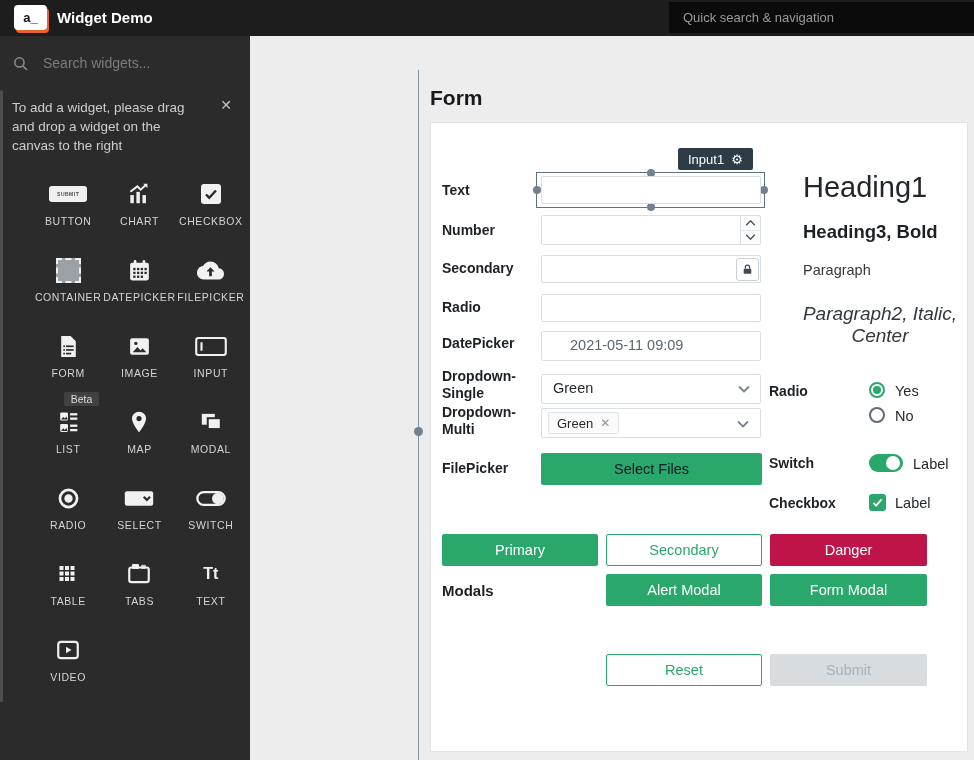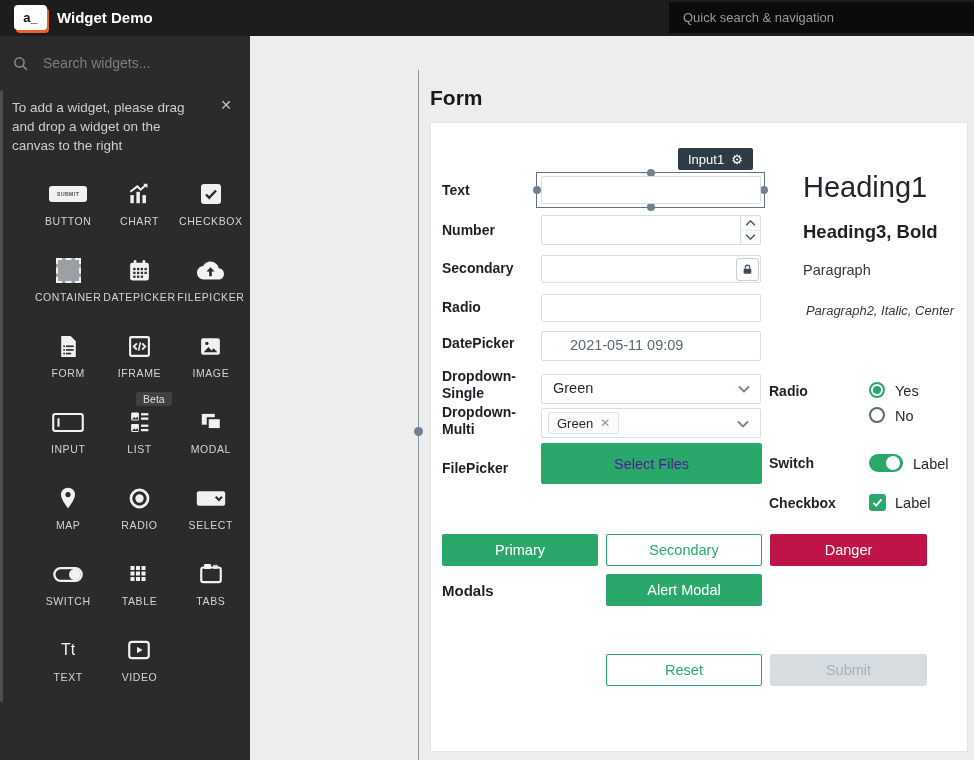--- a/index.html
+++ b/index.html
@@ -31,21 +31,21 @@
            grid-template-columns:repeat(3,1fr); grid-auto-rows:76px;padding-left:29px; }
   .wcell { position:relative; display:flex; flex-direction:column; align-items:center; padding-top:9px; cursor:grab; }
   .wicon { height:30px; display:flex; align-items:center; justify-content:center; }
   .wlabel { margin-top:6px; font-size:10.5px; letter-spacing:.6px; color:#d2d4d5; text-align:center;
             line-height:13px; max-width:76px; }
   .beta-badge { position:absolute; top:-6px; right:4px; background:#414141; color:#dedede; font-size:10.5px;
             padding:1px 7px; border-radius:2px; }
   .btn-ico { width:38px; height:16px; background:#f1f1f1; border-radius:3px; display:flex; align-items:center;
             justify-content:center; font-size:5px; font-weight:700; letter-spacing:.5px; color:#4c4c4c; }
   .container-ico { width:25px; height:25px; border:2px dashed #f1f1f1; background:#9aa0a3; }
-  .tt-ico { font-size:16px; font-weight:400; color:#f1f1f1; }
+  .tt-ico { font-size:16px; font-weight:700; color:#f1f1f1; }
 
   
   .canvas { position:absolute; left:250px; top:36px; width:724px; height:724px; background:#ededed; }
   .vline { position:absolute; left:168px; top:34px; height:690px; width:1px; background:#8493a0; }
   .vline-dot { position:absolute; left:164px; top:391px; width:9px; height:9px; border-radius:50%; background:#72818f; }
   .form-title { position:absolute; left:180px; top:50px; font-size:21px; font-weight:700; color:#17191d; }
   .card { position:absolute; left:180px; top:86px; width:538px; height:630px; background:#fff; border:1px solid #e4e4e4; }
 
   
   .flabel { position:absolute; left:11px; font-size:14px; font-weight:700; color:#1d2125; line-height:17px; }
@@ -65,29 +65,29 @@
   .spinner { position:absolute; left:309px; top:92px; width:21px; height:30px; border:1px solid #d9dee3;
             border-radius:2px; background:#fcfcfd; display:flex; flex-direction:column; }
   .spin-btn { flex:1; display:flex; align-items:center; justify-content:center; cursor:pointer; }
   .spin-btn + .spin-btn { border-top:1px solid #e3e7ea; }
   .lock-btn { position:absolute; left:305px; top:135px; width:23px; height:23px; border:1px solid #c9d0d6;
             border-radius:3px; background:#fff; display:flex; align-items:center; justify-content:center; cursor:pointer; }
   .chev { position:absolute; right:11px; top:11px; }
   .chip { position:absolute; left:6px; top:3px; height:22px; border:1px solid #dfe3e6; background:#fbfbfb;
             border-radius:2px; display:flex; align-items:center; gap:7px; padding:0 8px; font-size:13px; color:#24292d; }
   .chip .x { color:#8a949c; font-size:12px; cursor:pointer; }
-  .file-btn { position:absolute; left:110px; top:320px; width:221px; height:41px; background:var(--green);
-            color:#4c1d95; font-size:14.5px; display:flex; align-items:center; justify-content:center;
+  .file-btn { position:absolute; left:110px; top:330px; width:221px; height:32px; background:var(--green);
+            color:#0f172a; font-size:14.5px; display:flex; align-items:center; justify-content:center;
             border-radius:2px; cursor:pointer; border:none; }
 
   
   .h1 { position:absolute; left:372px; top:48px; font-size:29px; font-weight:400; color:#22262a; }
   .h3 { position:absolute; left:372px; top:98px; font-size:18.5px; font-weight:700; color:#1d2125; }
   .para { position:absolute; left:372px; top:139px; font-size:14.5px; color:#33383c; }
-  .para2 { position:absolute; left:356px; top:180px; width:186px; text-align:center; font-size:13px;
+  .para2 { position:absolute; left:356px; top:180px; width:186px; text-align:center; font-size:19px;
            font-style:italic; color:#33383c; }
 
   .radio-dot { position:absolute; width:16px; height:16px; border-radius:50%; background:#fff; cursor:pointer; }
   .radio-on { border:2px solid var(--green); }
   .radio-on::after { content:""; position:absolute; left:2px; top:2px; width:8px; height:8px; border-radius:50%; background:var(--green); }
   .radio-off { border:2px solid #5f6b76; }
   .opt-label { position:absolute; font-size:14.5px; color:#24292d; }
   .switch-pill { position:absolute; left:438px; top:331px; width:34px; height:18px; border-radius:9px;
            background:var(--green); cursor:pointer; }
   .switch-pill::after { content:""; position:absolute; left:17px; top:2px; width:14px; height:14px;
@@ -214,30 +214,20 @@
             <rect x="7" y="14.5" width="1.6" height="1.6"></rect>
               <rect x="9.6" y="14.5" width="7.4" height="1.6"></rect>
             <rect x="7" y="18" width="1.6" height="1.6"></rect>
               <rect x="9.6" y="18" width="5" height="1.6"></rect>
           </g>
         </svg>
       </div>
       <div class="wlabel">FORM</div>
     </div>
 
-    <div class="wcell">
-      <div class="wicon">
-        <svg width="25" height="25" viewBox="0 0 24 24">
-          <rect x="3" y="3" width="18" height="18" rx="1" stroke="#f1f1f1" stroke-width="2" fill="none"></rect>
-          <path d="M9.5 9l-3 3 3 3M14.5 9l3 3-3 3" stroke="#f1f1f1" stroke-width="1.8" fill="none"></path>
-          <path d="M12.8 8l-1.6 8" stroke="#f1f1f1" stroke-width="1.5"></path>
-        </svg>
-      </div>
-      <div class="wlabel">IFRAME</div>
-    </div>
 
     <div class="wcell">
       <div class="wicon">
         <svg width="25" height="25" viewBox="0 0 24 24">
           <rect x="3" y="4" width="18" height="16" rx="2" fill="#f1f1f1"></rect>
           <circle cx="8.5" cy="9" r="1.6" fill="#2b2b2b"></circle>
           <path d="M5.5 17.5l4.5-5 3 3.4 2-2.2 3.5 3.8z" fill="#2b2b2b"></path>
         </svg>
       </div>
       <div class="wlabel">IMAGE</div>
@@ -270,35 +260,35 @@
             <rect x="13.5" y="7.2" width="7" height="2.2" fill="#f1f1f1"></rect>
           </g>
         </svg>
       </div>
       <div class="wlabel">LIST</div>
     </div>
 
     <div class="wcell">
       <div class="wicon">
         <svg width="26" height="26" viewBox="0 0 24 24">
+          <path d="M12 2.5c-3.6 0-6.5 2.8-6.5 6.3 0 4.8 6.5 12.7 6.5 12.7s6.5-7.9 6.5-12.7c0-3.5-2.9-6.3-6.5-6.3z" fill="#f1f1f1"></path>
+          <circle cx="12" cy="8.8" r="2.4" fill="#2b2b2b"></circle>
+        </svg>
+      </div>
+      <div class="wlabel">MAP</div>
+    </div>
+
+    <div class="wcell">
+      <div class="wicon">
+        <svg width="26" height="26" viewBox="0 0 24 24">
           <rect x="3.5" y="4.5" width="12" height="10" fill="#f1f1f1"></rect>
           <rect x="9" y="8.5" width="12" height="10" fill="#f1f1f1" stroke="#2b2b2b" stroke-width="1.8"></rect>
         </svg>
       </div>
       <div class="wlabel">MODAL</div>
-    </div>
-
-    <div class="wcell">
-      <div class="wicon">
-        <svg width="26" height="26" viewBox="0 0 24 24">
-          <path d="M12 2.5c-3.6 0-6.5 2.8-6.5 6.3 0 4.8 6.5 12.7 6.5 12.7s6.5-7.9 6.5-12.7c0-3.5-2.9-6.3-6.5-6.3z" fill="#f1f1f1"></path>
-          <circle cx="12" cy="8.8" r="2.4" fill="#2b2b2b"></circle>
-        </svg>
-      </div>
-      <div class="wlabel">MAP</div>
     </div>
 
     <div class="wcell">
       <div class="wicon">
         <svg width="25" height="25" viewBox="0 0 24 24">
           <circle cx="12" cy="12" r="8.2" stroke="#f1f1f1" stroke-width="2.6" fill="none"></circle>
           <circle cx="12" cy="12" r="4" fill="#f1f1f1"></circle>
         </svg>
       </div>
       <div class="wlabel">RADIO</div>
@@ -471,18 +461,19 @@
         </svg>
     </div>
     <div class="opt-label" style="left:464px;top:372px">Label</div>
 
     <button class="btn btn-green" style="left:11px;top:411px;width:156px">Primary</button>
     <button class="btn btn-outline" style="left:175px;top:411px;width:156px">Secondary</button>
     <button class="btn btn-danger" style="left:339px;top:411px;width:157px">Danger</button>
 
     <div class="modals-label">Modals</div>
     <button class="btn btn-green" style="left:175px;top:451px;width:156px">Alert Modal</button>
+    <button class="btn btn-green" style="left:339px;top:451px;width:157px">Form Modal</button>
 
     <button class="btn btn-outline" style="left:175px;top:531px;width:156px">Reset</button>
     <button class="btn btn-disabled" style="left:339px;top:531px;width:157px">Submit</button>
 
   </div>
 </div>
 
 </body></html>

